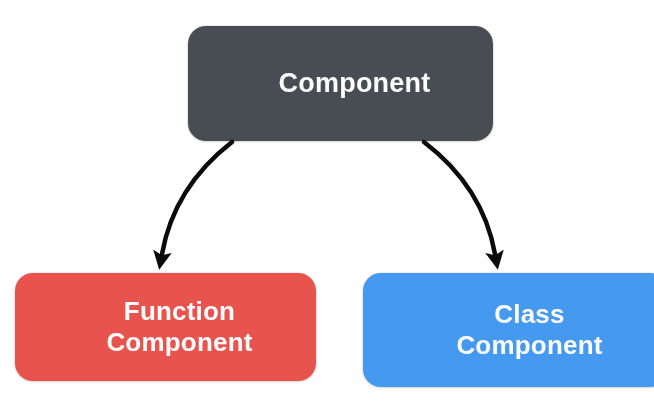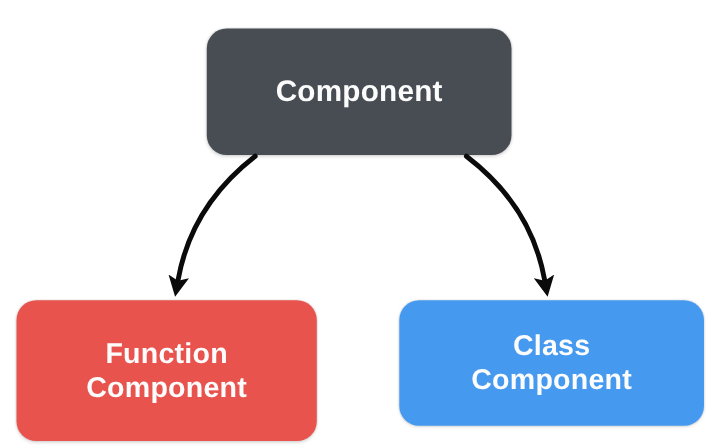--- a/index.html
+++ b/index.html
@@ -31,20 +31,21 @@
   .arrowhead {
     fill: #0b0b0b;
   }
   .node {
     position: absolute;
     border-radius: 18px;
     display: flex;
     align-items: center;
     justify-content: center;
     box-shadow: 0 0 0 1px rgba(0,0,0,0.05), 0 1px 3px rgba(0,0,0,0.12);
+    padding-left: 28px;
   }
   .node .label {
     color: #fcfcfc;
     font-weight: bold;
     text-align: center;
     letter-spacing: 0.2px;
   }
   .node .line {
     display: block;
   }
@@ -54,21 +55,21 @@
     width: 277px;
     height: 115px;
   }
   .node-top .label {
     font-size: 27px;
   }
   .node-left {
     left: 15px;
     top: 273px;
     width: 273px;
-    height: 128px;
+    height: 108px;
   }
   .node-right {
     left: 363px;
     top: 273px;
     width: 277px;
     height: 114px;
   }
   .node-left .label,
   .node-right .label {
     font-size: 26px;

